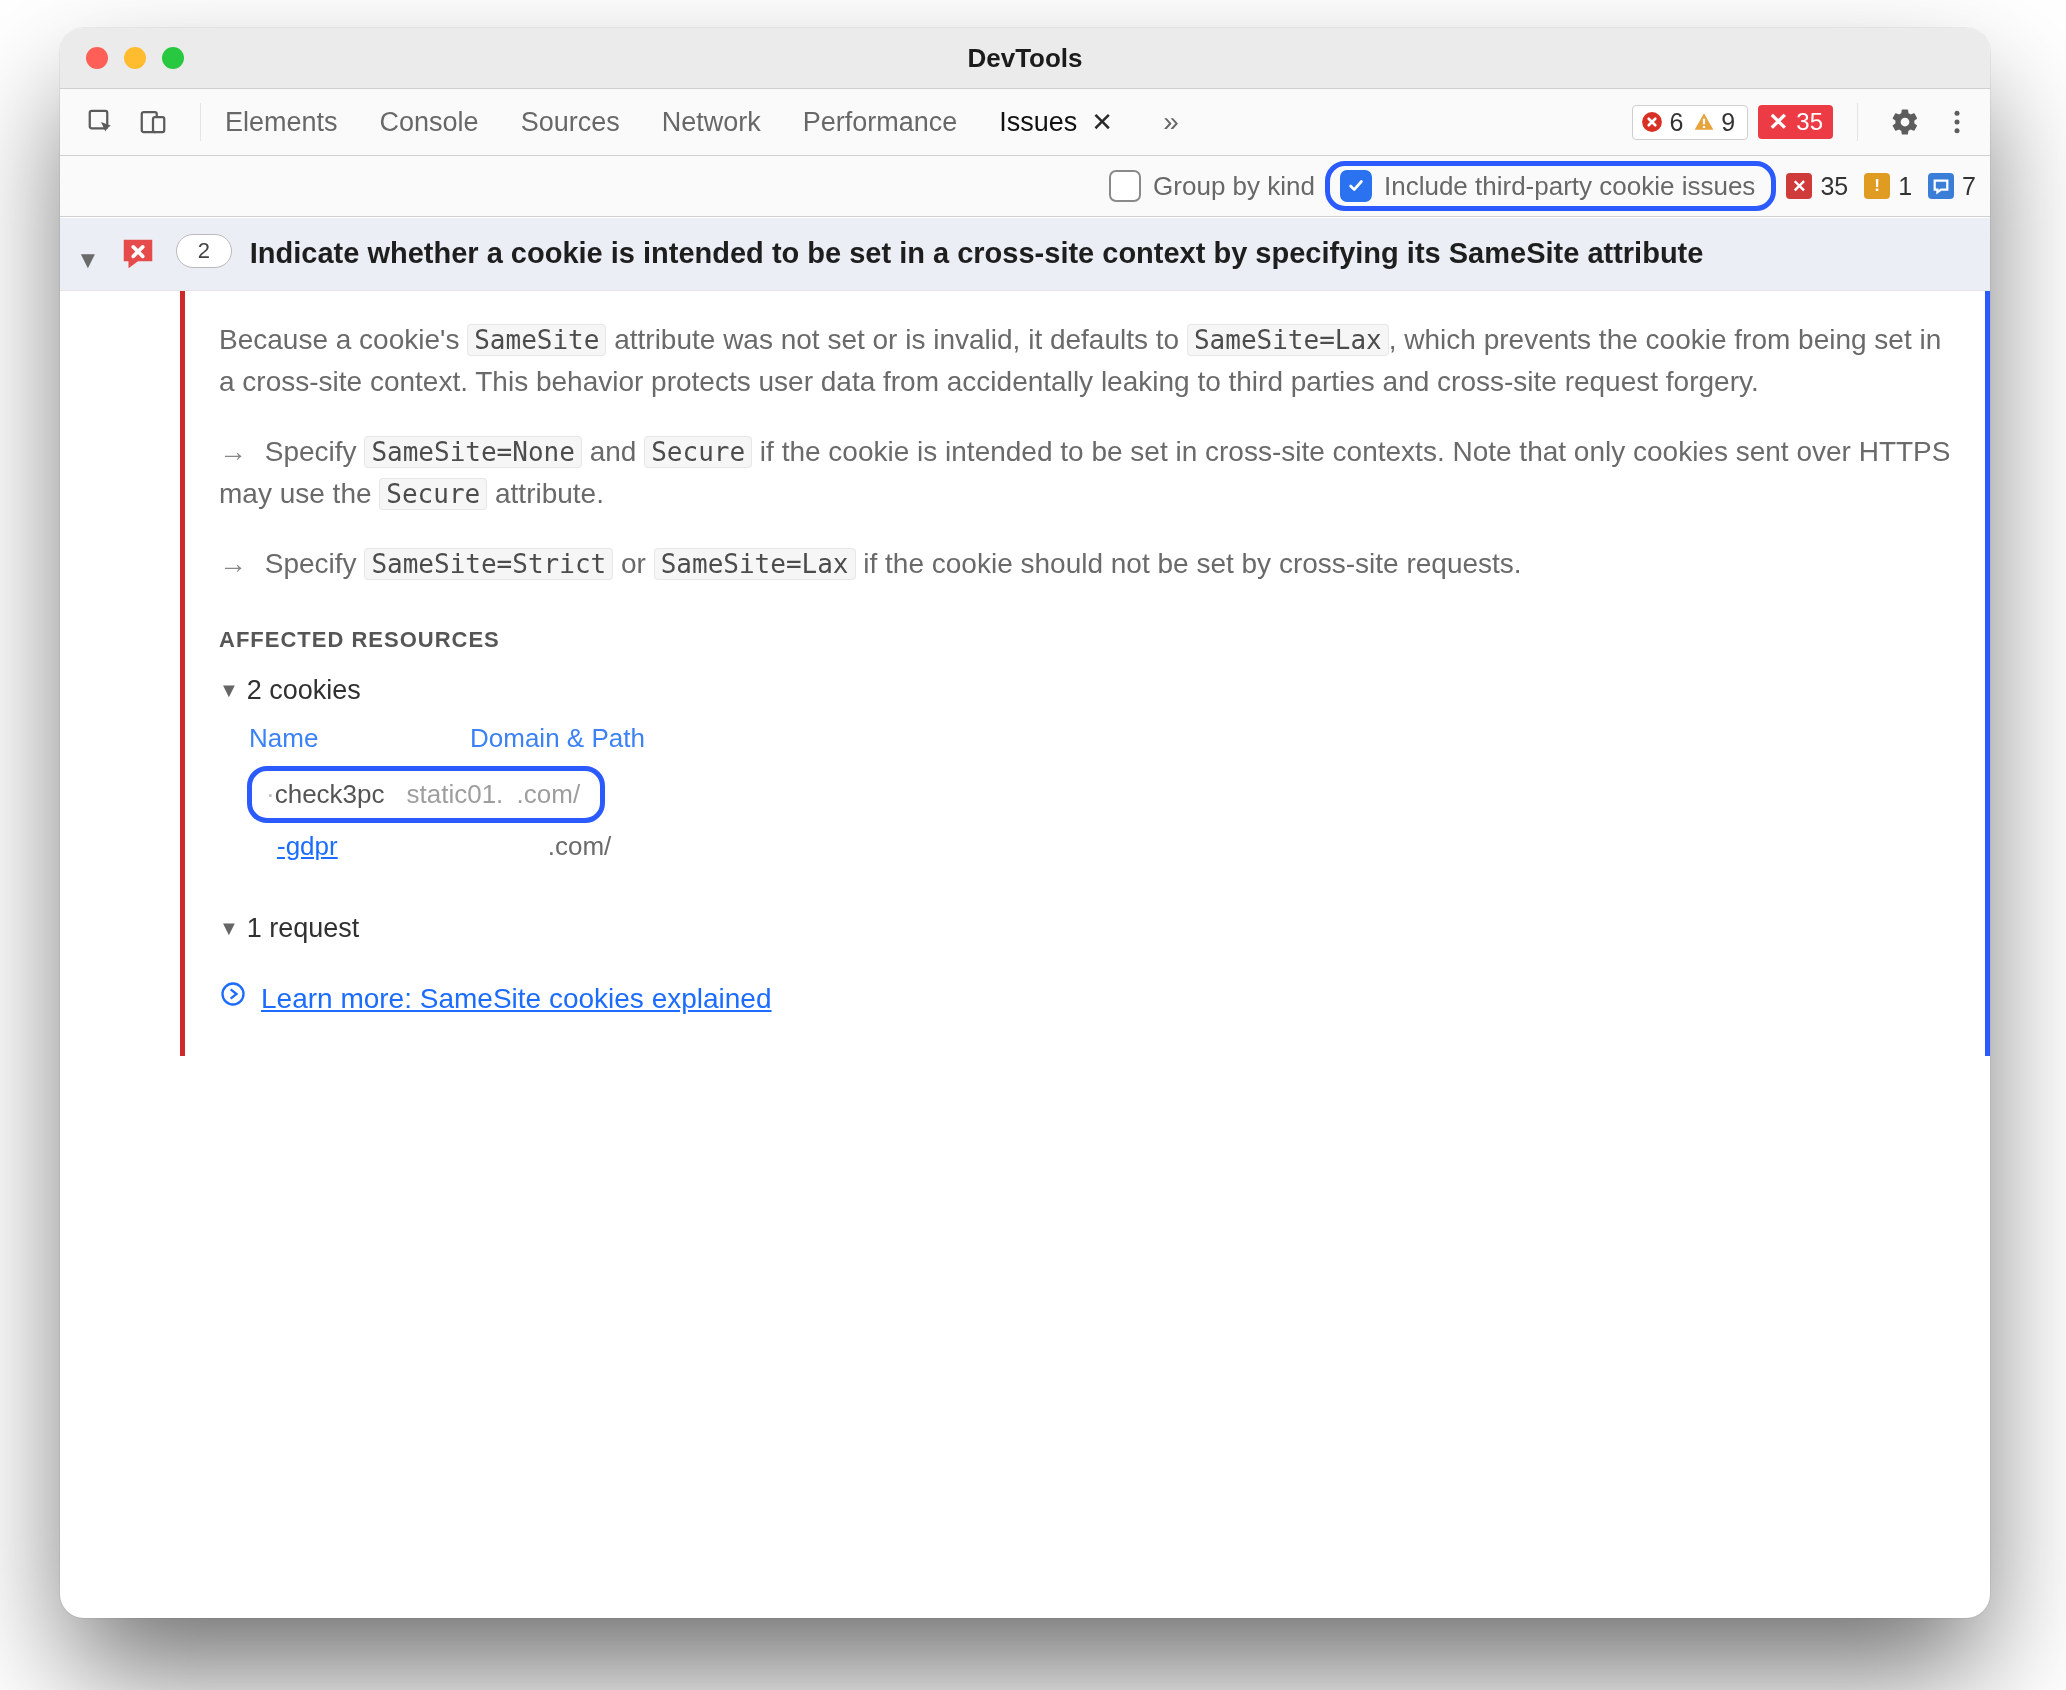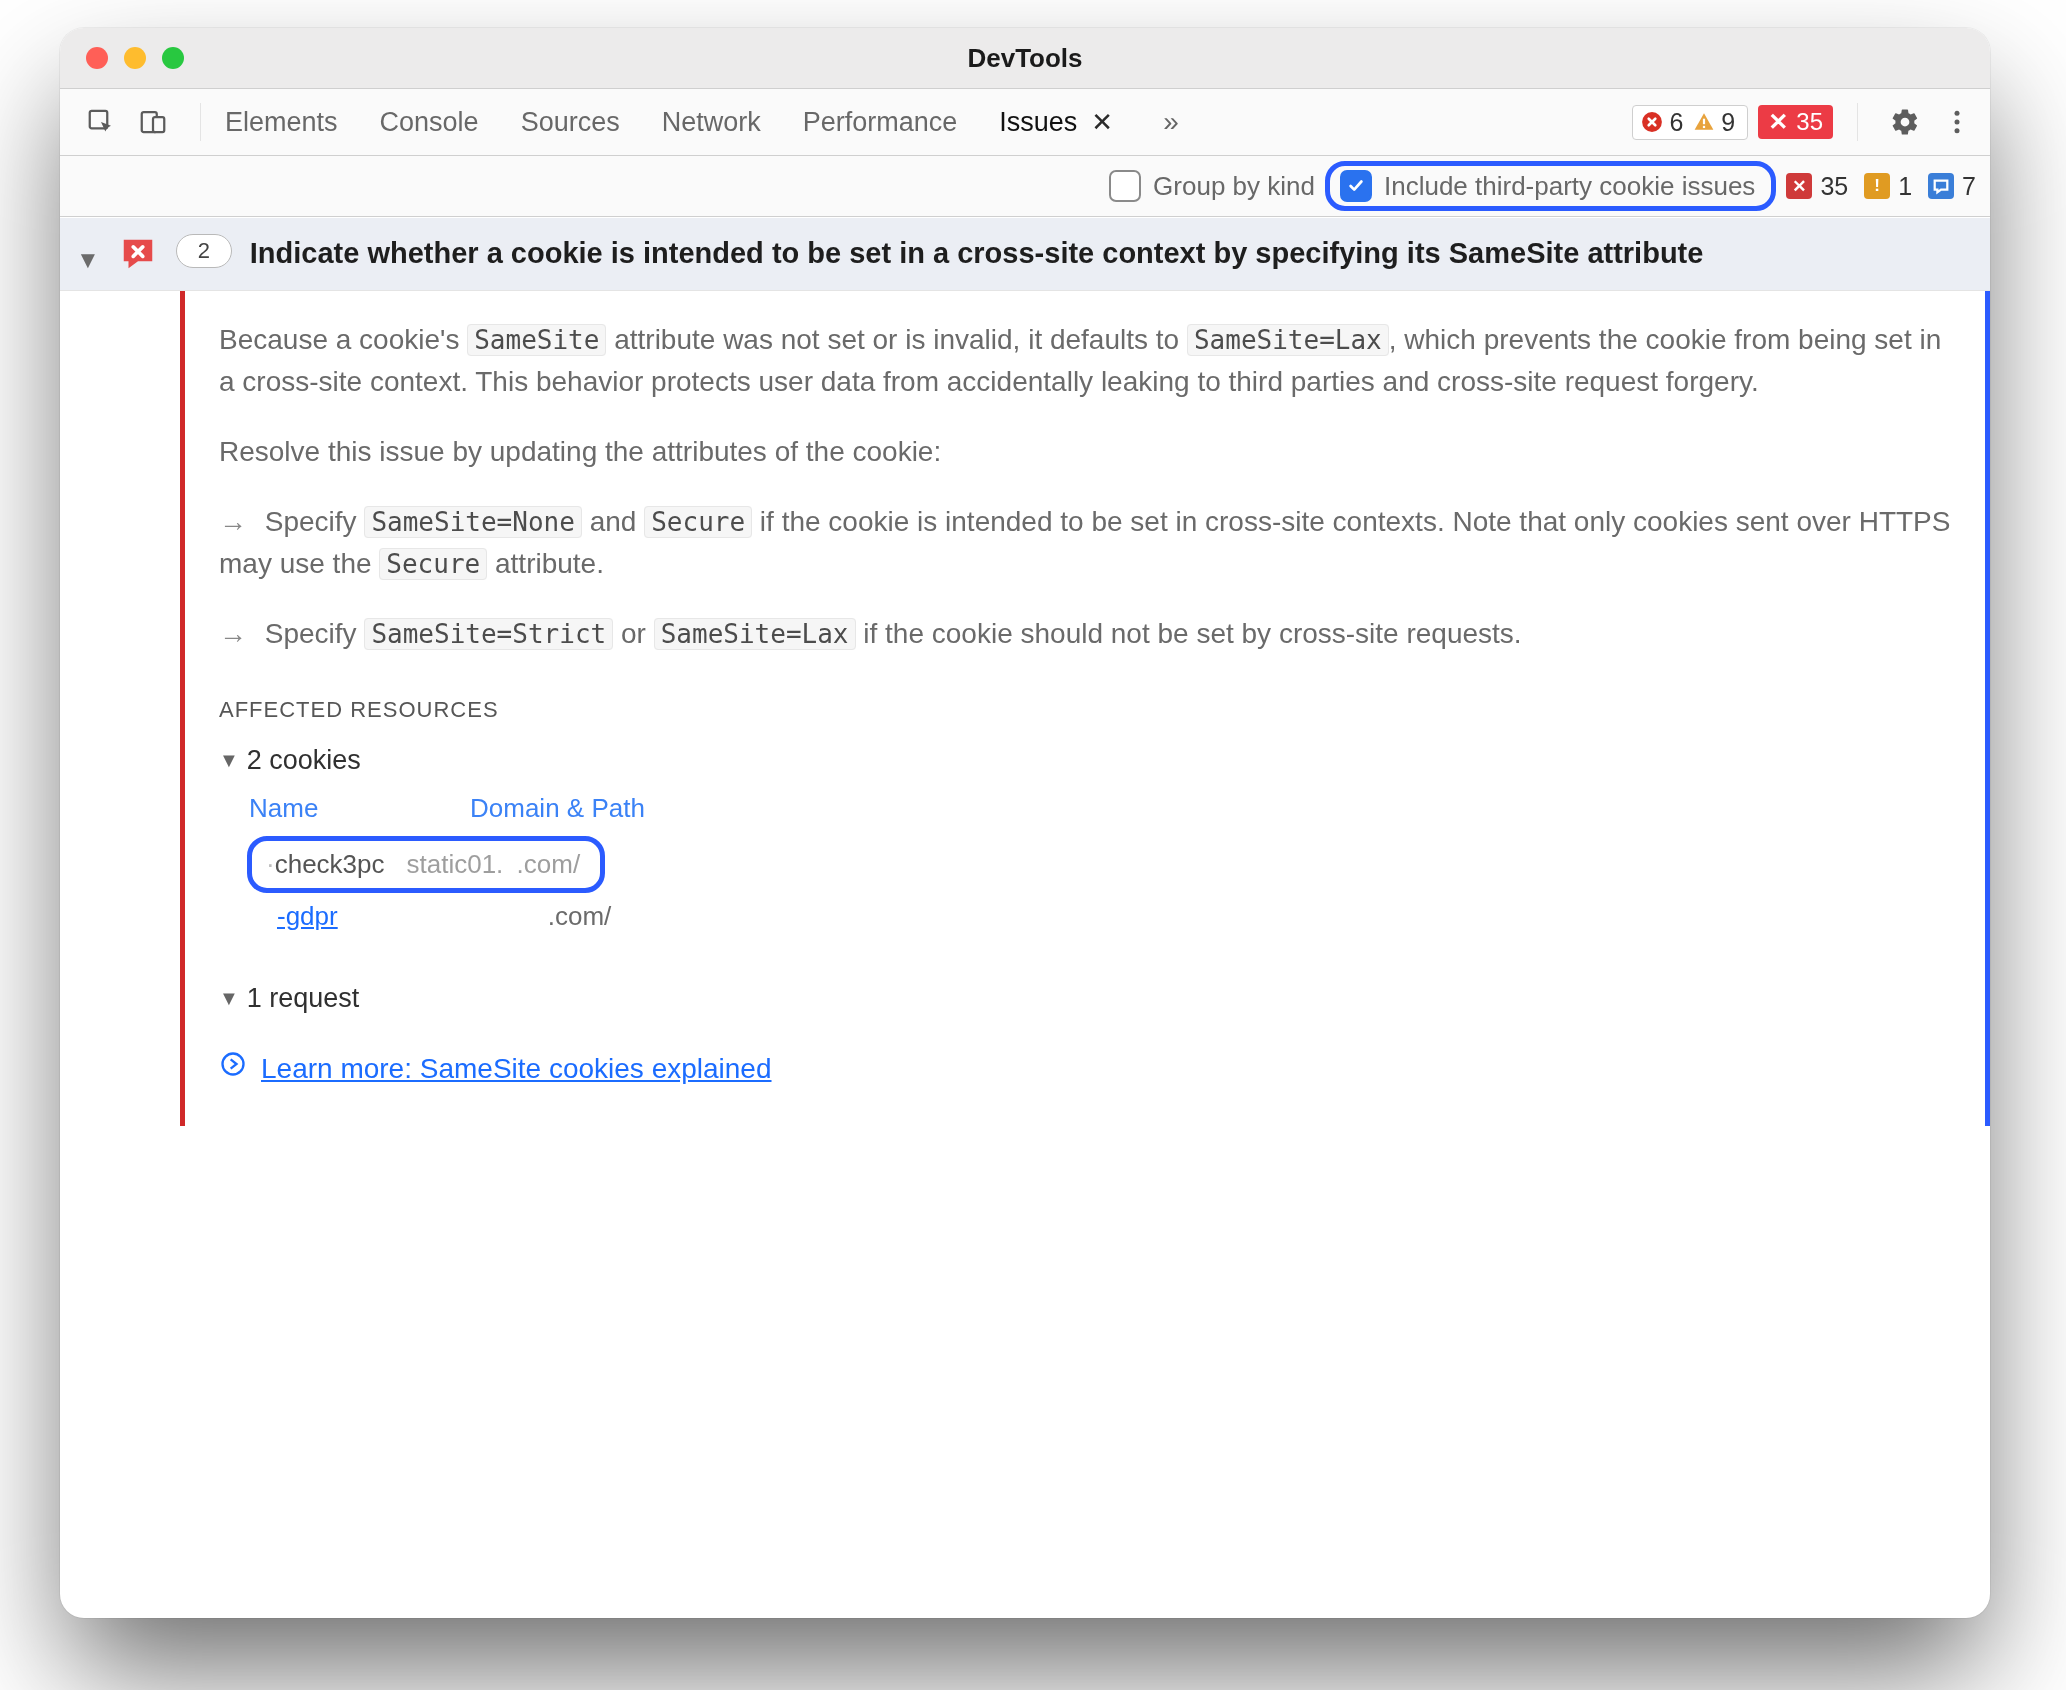--- a/index.html
+++ b/index.html
@@ -127,21 +127,21 @@
     margin:0 0 0 120px;
     border-left:5px solid var(--accent-left);
     border-right:5px solid var(--accent-right);
     padding:28px 34px 36px 34px;
     color:var(--body);font-size:28px;line-height:1.5;
   }
   .issuebody p{margin:0 0 28px 0;}
   .issuebody code{font-family:ui-monospace,Menlo,Consolas,monospace;background:var(--code-bg);border:1px solid #e7e7e7;border-radius:4px;padding:0 6px;font-size:26px;color:#4c4c4c;}
   .arrowline{display:block;margin:0 0 10px 0;}
   .arrowline .arrow{color:#888;margin-right:10px;}
-  .sectionlabel{color:#565656;letter-spacing:1px;font-size:22px;font-weight:400;margin:38px 0 14px 0;}
+  .sectionlabel{color:#565656;letter-spacing:1px;font-size:22px;font-weight:700;margin:38px 0 14px 0;}
   .subhead{display:flex;align-items:center;gap:8px;font-size:27px;color:#303030;margin:10px 0 8px 0;}
   .subcaret{color:#666;font-size:20px;}
   .tbl{margin-left:20px;font-size:26px;}
   .tblhead{display:flex;gap:51px;color:#3b82f6;margin:8px 0 6px 10px;}
   .datarow{display:flex;align-items:center;gap:50px;margin-left:8px;padding:2px 0;}
   .hlrow{display:inline-flex;align-items:center;gap:22px;border:5px solid var(--highlight);border-radius:20px;padding:4px 20px 4px 14px;color:#555;}
   .dim{color:#bdbdbd;}
   .linky{color:var(--link);text-decoration:underline;cursor:pointer;}
   .reqico{display:inline-flex;}
   .learn{display:flex;align-items:center;gap:14px;margin-top:30px;}
@@ -280,21 +280,20 @@
           </svg>
         </span>
         <span class="countchip">2</span>
         <div class="issuetitle">Indicate whether a cookie is intended to be set in a cross-site context by specifying its SameSite attribute</div>
       </div>
 
       <div class="issuebody">
         <p>
           <span>Because a cookie's </span><code>SameSite</code><span> attribute was not set or is invalid, it defaults to </span><code>SameSite=Lax</code><span>, which prevents the cookie from being set in a cross-site context. This behavior protects user data from accidentally leaking to third parties and cross-site request forgery.</span>
         </p>
-        <p>Resolve this issue by updating the attributes of the cookie:</p>
         <p class="arrowline">
           <span class="arrow">→</span>
           <span>Specify </span><code>SameSite=None</code><span> and </span><code>Secure</code><span> if the cookie is intended to be set in cross-site contexts. Note that only cookies sent over HTTPS may use the </span><code>Secure</code><span> attribute.</span>
         </p>
         <p class="arrowline">
           <span class="arrow">→</span>
           <span>Specify </span><code>SameSite=Strict</code><span> or </span><code>SameSite=Lax</code><span> if the cookie should not be set by cross-site requests.</span>
         </p>
 
         <div class="sectionlabel">AFFECTED RESOURCES</div>

